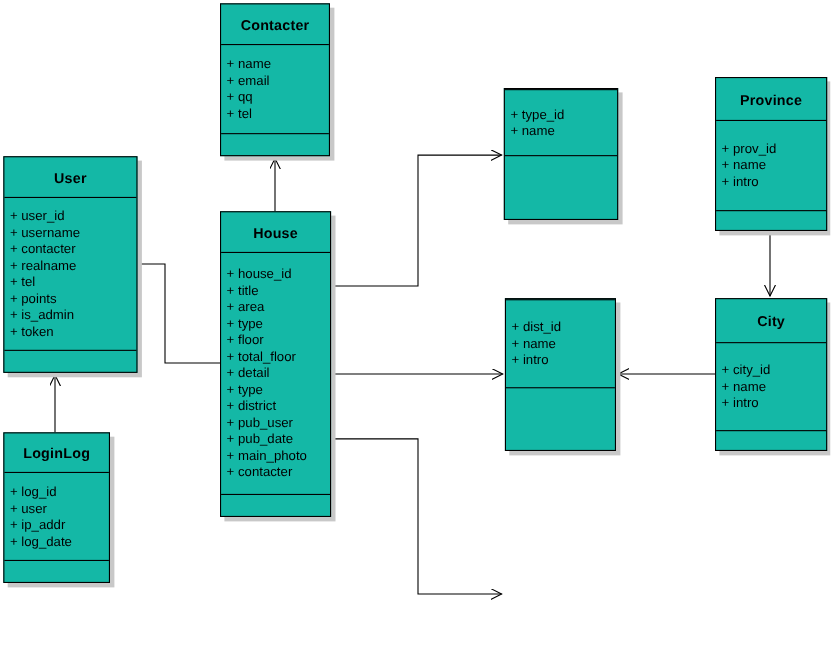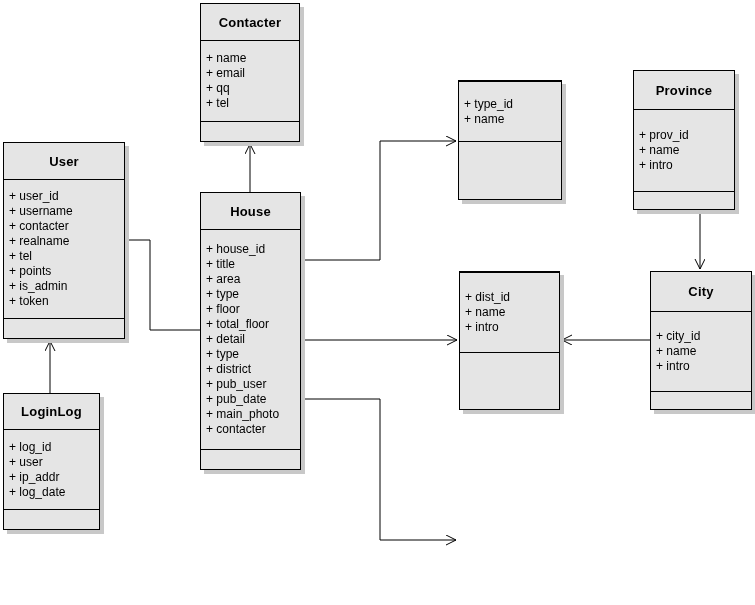--- a/index.html
+++ b/index.html
@@ -7,21 +7,21 @@
   body { font-family: "Liberation Sans", "DejaVu Sans", sans-serif; }
   .canvas {
     position: relative;
     width: 755px;
     height: 605px;
     background: #ffffff;
     overflow: hidden;
   }
   .uml-class {
     position: absolute;
-    background: #e5e5e5;
+    background: #14b8a6;
     border: 1px solid #000000;
     box-shadow: 4px 4px 0 #c8c8c8;
   }
   .uml-title {
     display: flex;
     align-items: center;
     justify-content: center;
     font-weight: bold;
     font-size: 13px;
     color: #000000;
@@ -117,21 +117,21 @@
   </div>
 
   <div class="uml-class" style="left:458px;top:80px;width:104px;height:120px">
     <div class="uml-attrs" style="height:60px">
         <div class="attr-row">+ type_id</div>
         <div class="attr-row">+ name</div>
       </div>
     <div class="uml-methods" style="height:22px"></div>
   </div>
 
-  <div class="uml-class" style="left:633px;top:70px;width:102px;height:140px">
+  <div class="uml-class" style="left:650px;top:70px;width:102px;height:140px">
     <div class="uml-title" style="height:38px">Province</div>
     <div class="uml-attrs" style="height:82px">
         <div class="attr-row">+ prov_id</div>
         <div class="attr-row">+ name</div>
         <div class="attr-row">+ intro</div>
       </div>
     <div class="uml-methods" style="height:20px"></div>
   </div>
 
   <div class="uml-class" style="left:459px;top:271px;width:101px;height:139px">

